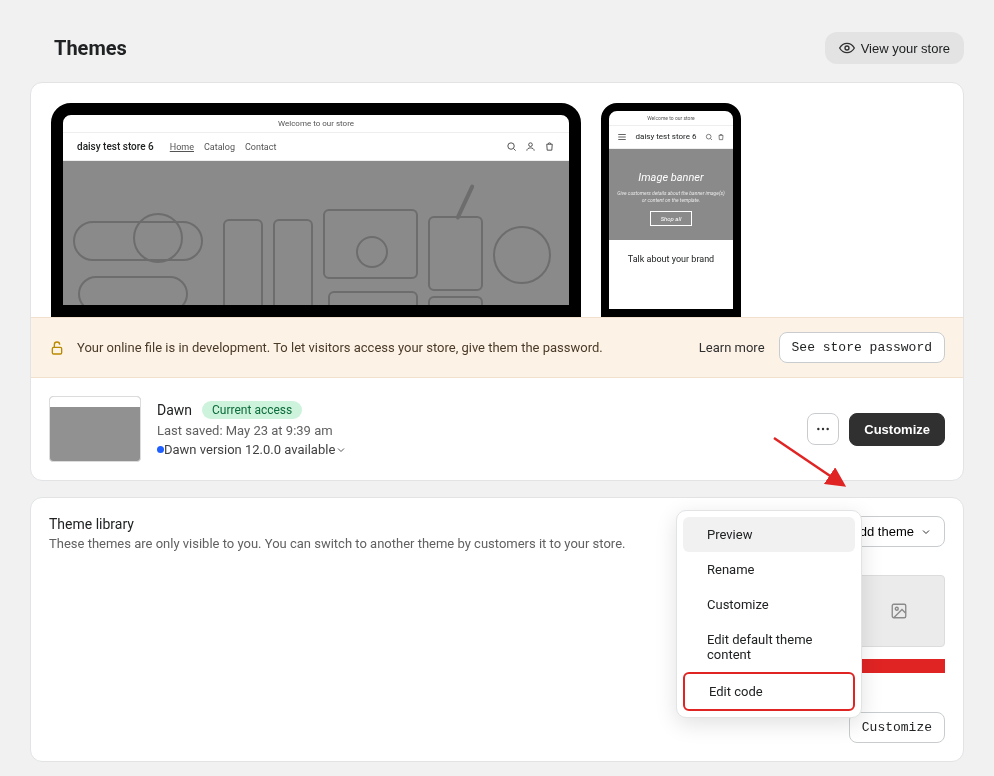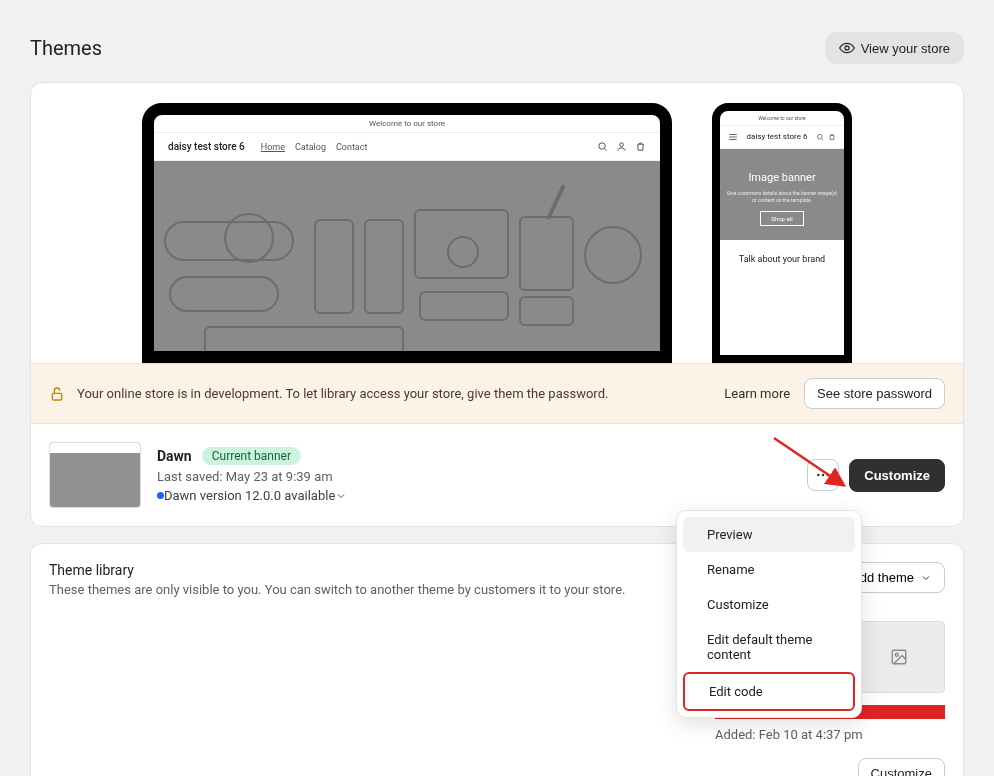--- a/index.html
+++ b/index.html
@@ -17,21 +17,22 @@
     padding: 0 30px;
   }
   .page-header {
     display: flex;
     justify-content: space-between;
     align-items: center;
     padding: 32px 0 18px 0;
   }
   .page-title {
     font-size: 20px;
-    font-weight: 400;
+    font-weight: 700;
+    margin-left: 24px;
   }
   .view-store-btn {
     display: inline-flex;
     align-items: center;
     gap: 6px;
     background: #e3e3e3;
     border: none;
     border-radius: 12px;
     padding: 8px 14px;
     font-size: 13px;
@@ -43,24 +44,24 @@
     background: #fff;
     border: 1px solid #e1e3e5;
     border-radius: 12px;
     margin-bottom: 16px;
     overflow: hidden;
   }
 
   
   .preview-area {
     display: flex;
-    justify-content: center;
-    gap: 40px;
+    justify-content: flex-start;
+    gap: 20px;
     padding: 20px 20px 0 20px;
-    height: 280px;
+    height: 234px;
     overflow: hidden;
   }
   .device-desktop {
     width: 530px;
     border: 12px solid #000;
     border-radius: 20px 20px 0 0;
     background: #fff;
     overflow: hidden;
   }
   .device-mobile {
@@ -106,20 +107,21 @@
     justify-content: space-between;
     padding: 6px 8px;
     border-bottom: 1px solid #eee;
   }
   .mob-store-name { font-size: 8px; line-height: 1.1; text-align: center; }
   .mob-banner {
     background: #8a8a8a;
     color: #fff;
     text-align: center;
     padding: 22px 6px 14px 6px;
+    font-style: italic;
   }
   .mob-banner-title { font-size: 11px; margin-bottom: 6px; }
   .mob-banner-sub { font-size: 5px; opacity: .8; line-height: 1.3; }
   .mob-banner-btn {
     display: inline-block;
     border: 1px solid #fff;
     font-size: 6px;
     padding: 3px 10px;
     margin-top: 8px;
   }
@@ -140,20 +142,21 @@
   .dev-right { display: flex; align-items: center; gap: 14px; }
   .learn-more { color: #303030; font-size: 13px; cursor: pointer; }
   .white-btn {
     background: #fff;
     border: 1px solid #c9cccf;
     border-radius: 8px;
     padding: 7px 12px;
     font-size: 13px;
     cursor: pointer;
     color: #202223;
+    font-family: Liberation Mono, monospace;
   }
 
   
   .theme-row {
     display: flex;
     align-items: center;
     gap: 16px;
     padding: 18px;
   }
   .thumb {
@@ -167,21 +170,21 @@
   }
   .thumb::before {
     content: "";
     position: absolute;
     top: 0; left: 0; right: 0;
     height: 10px;
     background: #fff;
   }
   .theme-info { flex: 1; }
   .theme-title-line { display: flex; align-items: center; gap: 10px; margin-bottom: 4px; }
-  .theme-name { font-weight: 700; font-size: 14px; }
+  .theme-name { font-weight: 400; font-size: 14px; }
   .badge {
     background: #cdf3dc;
     color: #0b6b3a;
     font-size: 12px;
     padding: 2px 10px;
     border-radius: 10px;
   }
   .muted { color: #616161; font-size: 13px; margin-bottom: 4px; }
   .version-line { display: flex; align-items: center; color: #414141; font-size: 13px; }
   .dot-blue { width: 7px; height: 7px; background: #1f5eff; border-radius: 50%; }
@@ -378,34 +381,34 @@
     </div>
 
     <div class="dev-banner">
       <div class="dev-left">
         <span>
           <svg width="16" height="16" viewBox="0 0 24 24" fill="none" stroke="#b98900" stroke-width="2">
               <rect x="5" y="11" width="14" height="10" rx="2"></rect>
               <path d="M8 11V7a4 4 0 0 1 8 0"></path>
             </svg>
         </span>
-        <span class="dev-text">Your online store is in development. To let library access your store, give them the password.</span>
+        <span class="dev-text">Your online file is in development. To let visitors access your store, give them the password.</span>
       </div>
       <div class="dev-right">
         <span class="learn-more">Learn more</span>
         <button class="white-btn">See store password</button>
       </div>
     </div>
 
     <div class="theme-row">
       <div class="thumb"></div>
       <div class="theme-info">
         <div class="theme-title-line">
           <span class="theme-name">Dawn</span>
-          <span class="badge">Current banner</span>
+          <span class="badge">Current access</span>
         </div>
         <div class="muted">Last saved: May 23 at 9:39 am</div>
         <div class="version-line">
           <span class="dot-blue"></span>
           <span>Dawn version 12.0.0 available</span>
           <svg width="12" height="12" viewBox="0 0 24 24" fill="none" stroke="#555" stroke-width="2">
               <polyline points="6 9 12 15 18 9"></polyline>
             </svg>
         </div>
       </div>

